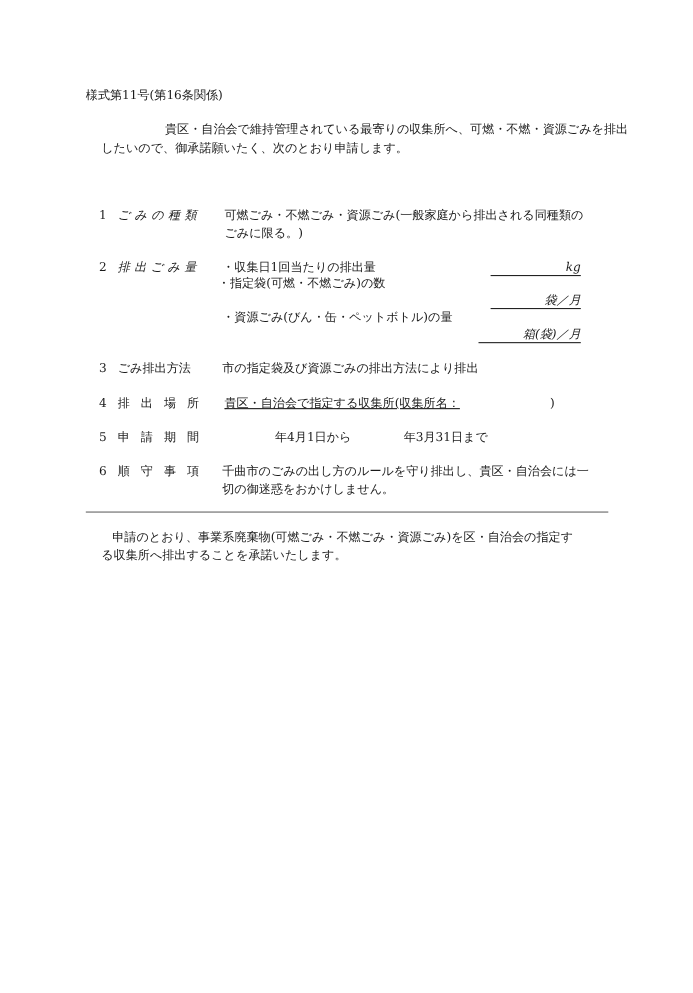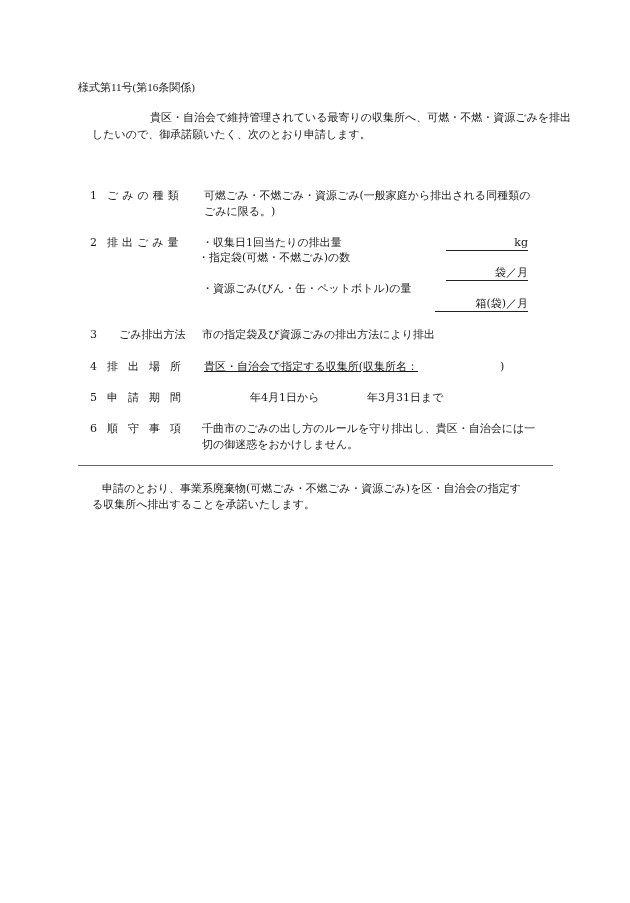--- a/index.html
+++ b/index.html
@@ -1,30 +1,30 @@
 <!DOCTYPE html>
 <html><head>
 <meta charset="utf-8">
 <style>
   html, body { margin:0; padding:0; background:#ffffff; }
   body { width:630px; height:903px; position:relative; overflow:hidden;
          font-family:"DejaVu Serif","Liberation Serif",serif; color:#1a1a1a; font-size:11px; }
   .abs { position:absolute; white-space:nowrap; line-height:14px; }
   .num { position:absolute; left:90px; }
   .label { position:absolute; left:107px; }
-  .sp { letter-spacing:4px; }
+  .sp { letter-spacing:4px;font-style:italic; }
   .val { position:absolute; left:204px; }
-  .uline { position:absolute; border-bottom:1px solid #222; text-align:right; }
+  .uline { position:absolute; border-bottom:1px solid #222; text-align:right;font-style:italic; }
   .divider { position:absolute; left:78px; top:465px; width:475px; height:0; border-top:1px solid #666; }
 </style>
 </head>
 <body>
 
 <div>
-  <div class="abs" style="left:78px;top:80px;font-family:Liberation Serif, serif;">様式第11号(第16条関係)</div>
+  <div class="abs" style="left:78px;top:80px;">様式第11号(第16条関係)</div>
   <div class="abs" style="left:104px;top:111px;margin-left:46px;">貴区・自治会で維持管理されている最寄りの収集所へ、可燃・不燃・資源ごみを排出</div>
   <div class="abs" style="left:92px;top:128px;">したいので、御承諾願いたく、次のとおり申請します。</div>
 
   <div>
     <div class="abs num" style="top:189px;">1</div>
     <div class="abs label sp" style="top:189px;">ごみの種類</div>
     <div class="abs val" style="top:189px;">可燃ごみ・不燃ごみ・資源ごみ(一般家庭から排出される同種類の</div>
     <div class="abs val" style="top:205px;">ごみに限る。)</div>
   </div>
 
@@ -40,21 +40,21 @@
       <span></span><span>袋／月</span>
     </div>
     <div class="abs" style="left:202px;top:282px;">・資源ごみ(びん・缶・ペットボトル)の量</div>
     <div class="abs uline" style="left:435px;top:297px;width:93px;">
       <span></span><span>箱(袋)／月</span>
     </div>
   </div>
 
   <div>
     <div class="abs num" style="top:328px;">3</div>
-    <div class="abs label" style="top:328px;margin-left:12px;">ごみ排出方法</div>
+    <div class="abs label" style="top:328px;">ごみ排出方法</div>
     <div class="abs" style="left:202px;top:328px;">市の指定袋及び資源ごみの排出方法により排出</div>
   </div>
 
   <div>
     <div class="abs num" style="top:360px;">4</div>
     <div class="abs label" style="top:360px;letter-spacing:10px;">排出場所</div>
     <div class="abs val" style="top:360px;text-decoration:underline;">貴区・自治会で指定する収集所(収集所名：</div>
     <div class="abs" style="left:432px;top:360px;width:64px;"></div>
     <div class="abs" style="left:500px;top:360px;">)</div>
   </div>

